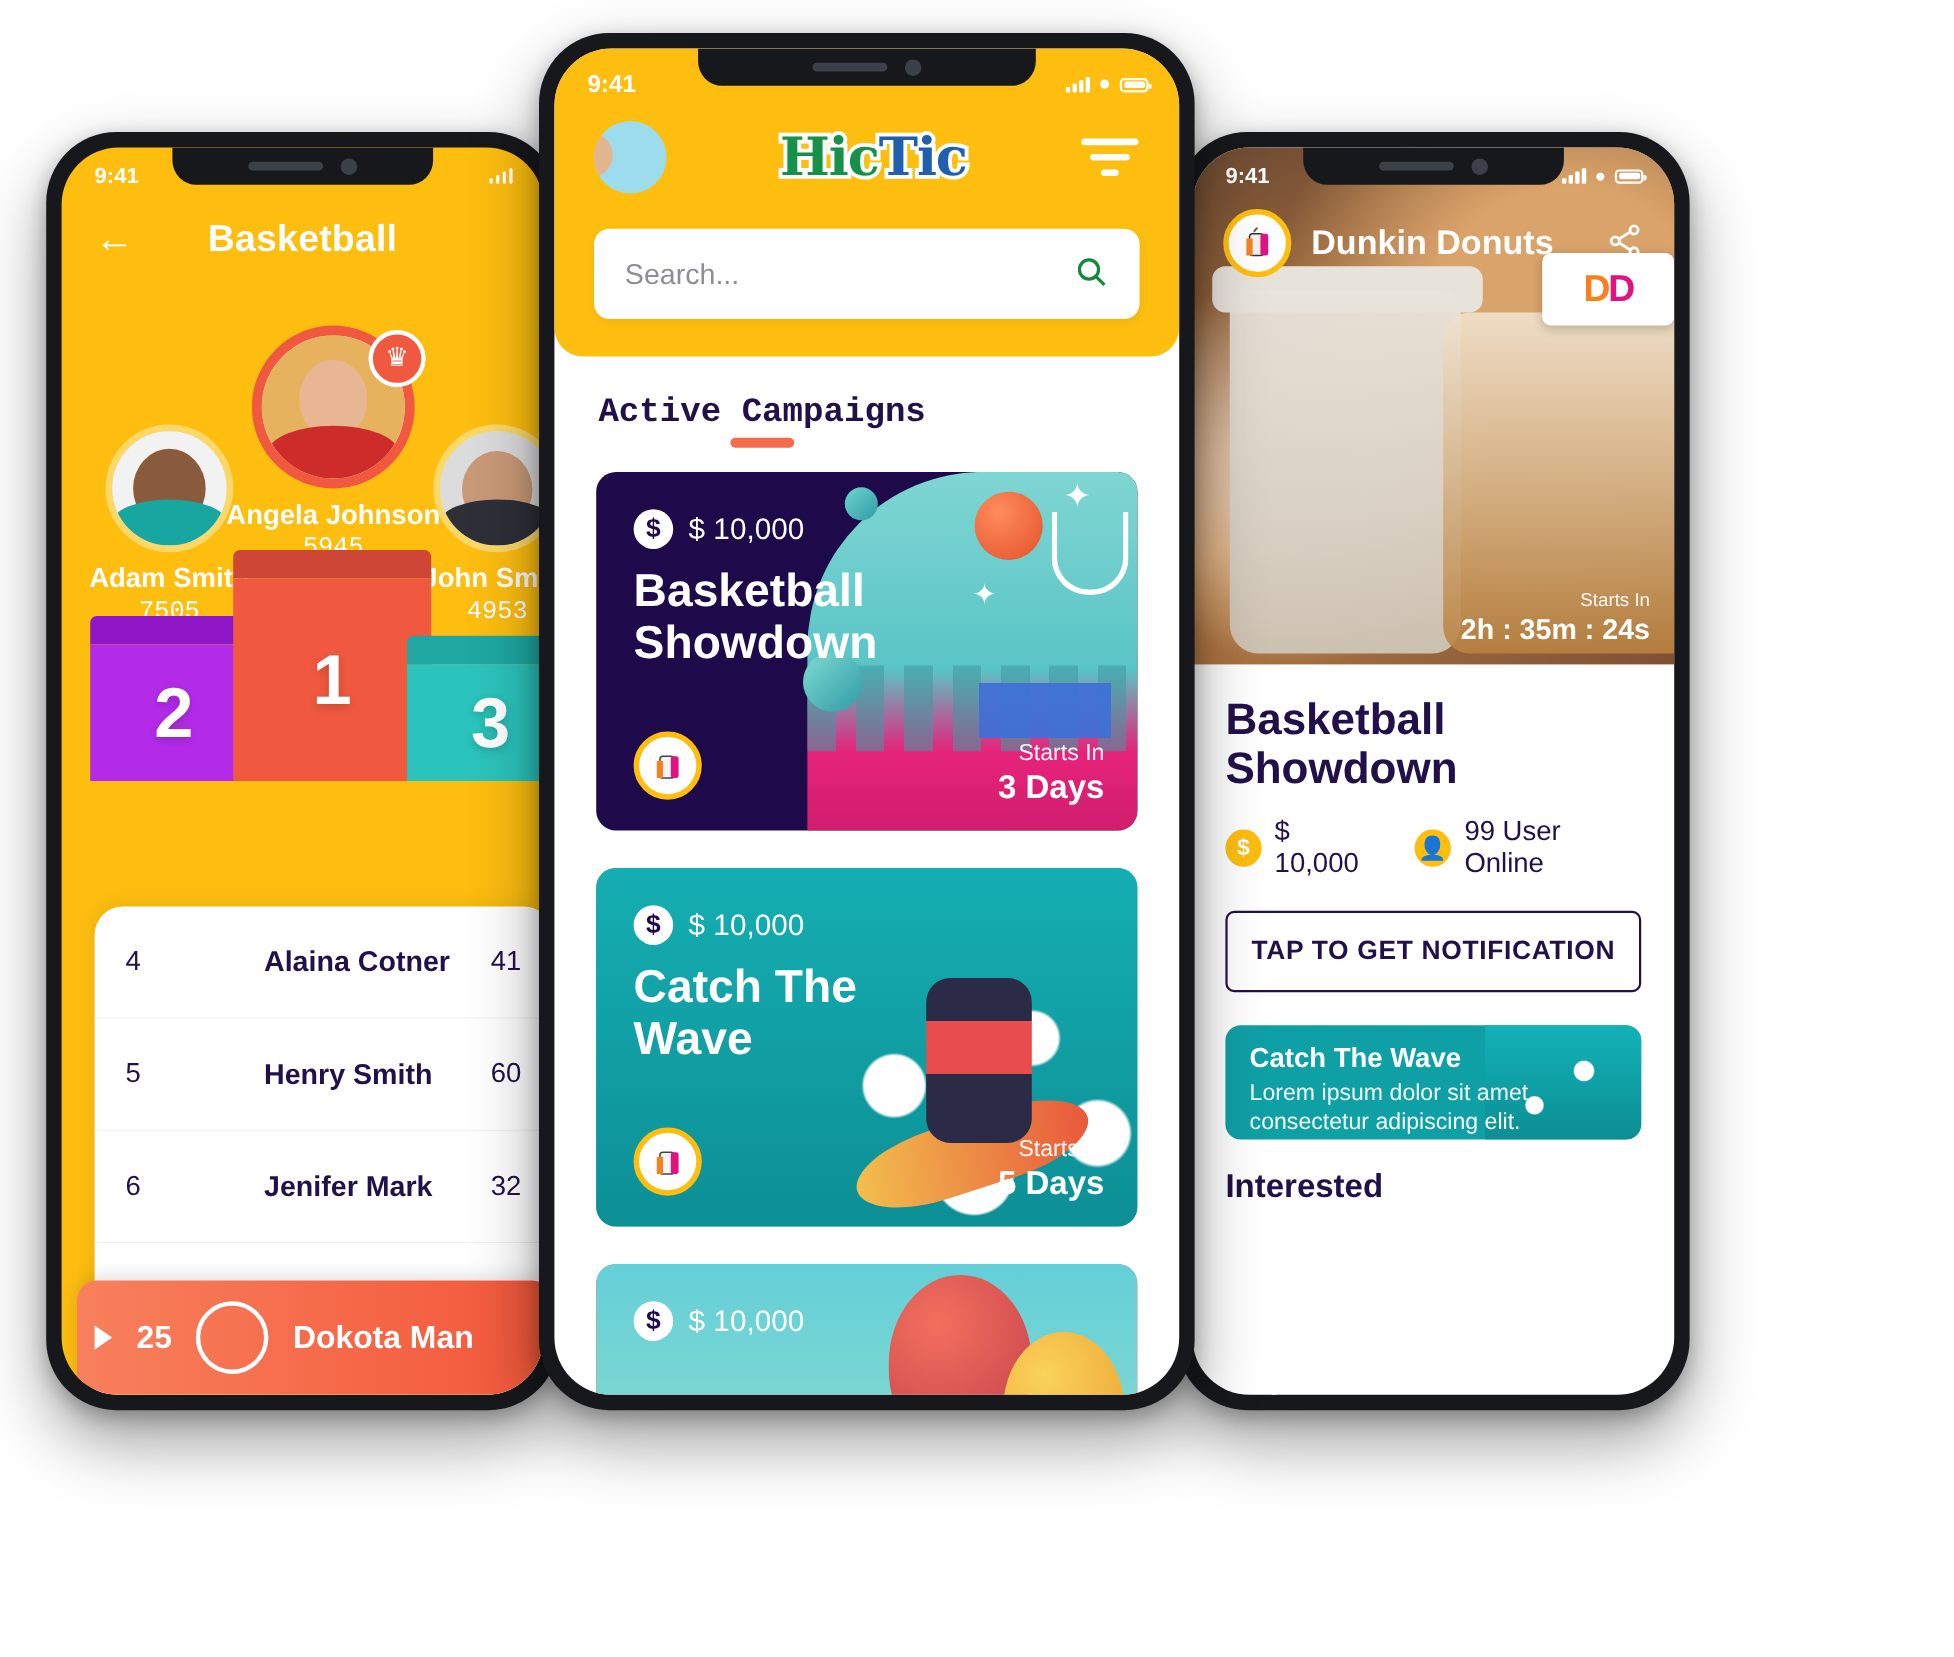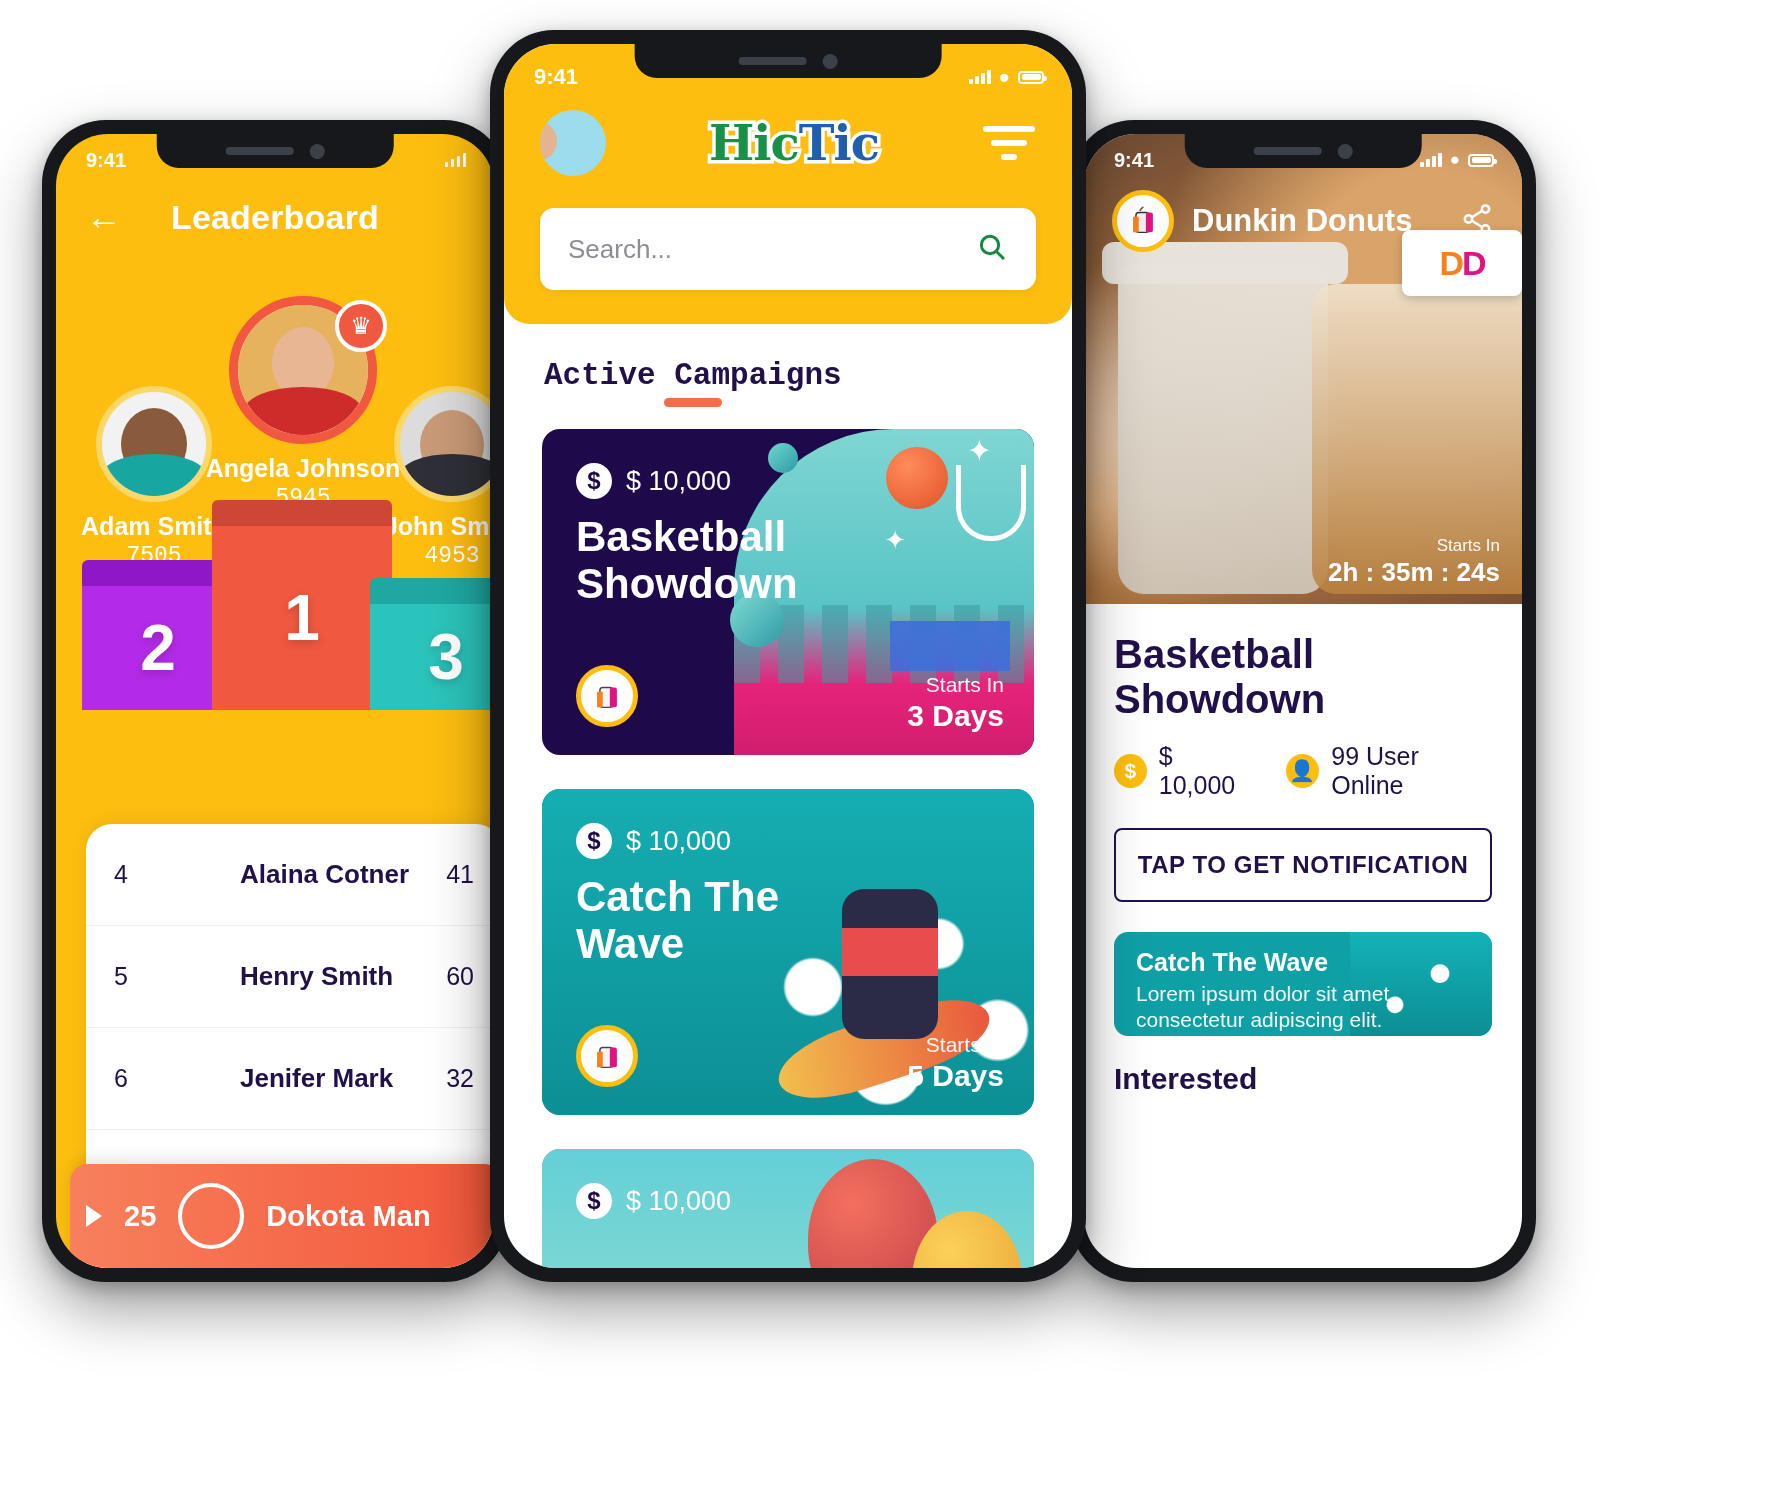--- a/index.html
+++ b/index.html
@@ -270,21 +270,21 @@
               <i></i>
               <i></i>
               <i></i>
               <i></i>
             </span>
         </span>
       </div>
 
       <div class="lb-header">
         <span class="lb-back">←</span>
-        <span class="lb-title">Leaderboard</span>
+        <span class="lb-title">Basketball</span>
       </div>
 
       <div class="podium-area">
 
         <div class="p-person" style="left:14px; top:138px; width:168px;">
           <div class="av ring-y" style="width:116px;height:116px;margin:0 auto;">
             <div class="face-img">
               <div class="bg" style="background:#f2f2f2"></div>
               <div class="head" style="width:66px;height:72px;top:16px;background:#8a5a3c"></div>
               <div class="body" style="width:104px;height:42px;background:#17A6A0"></div>

